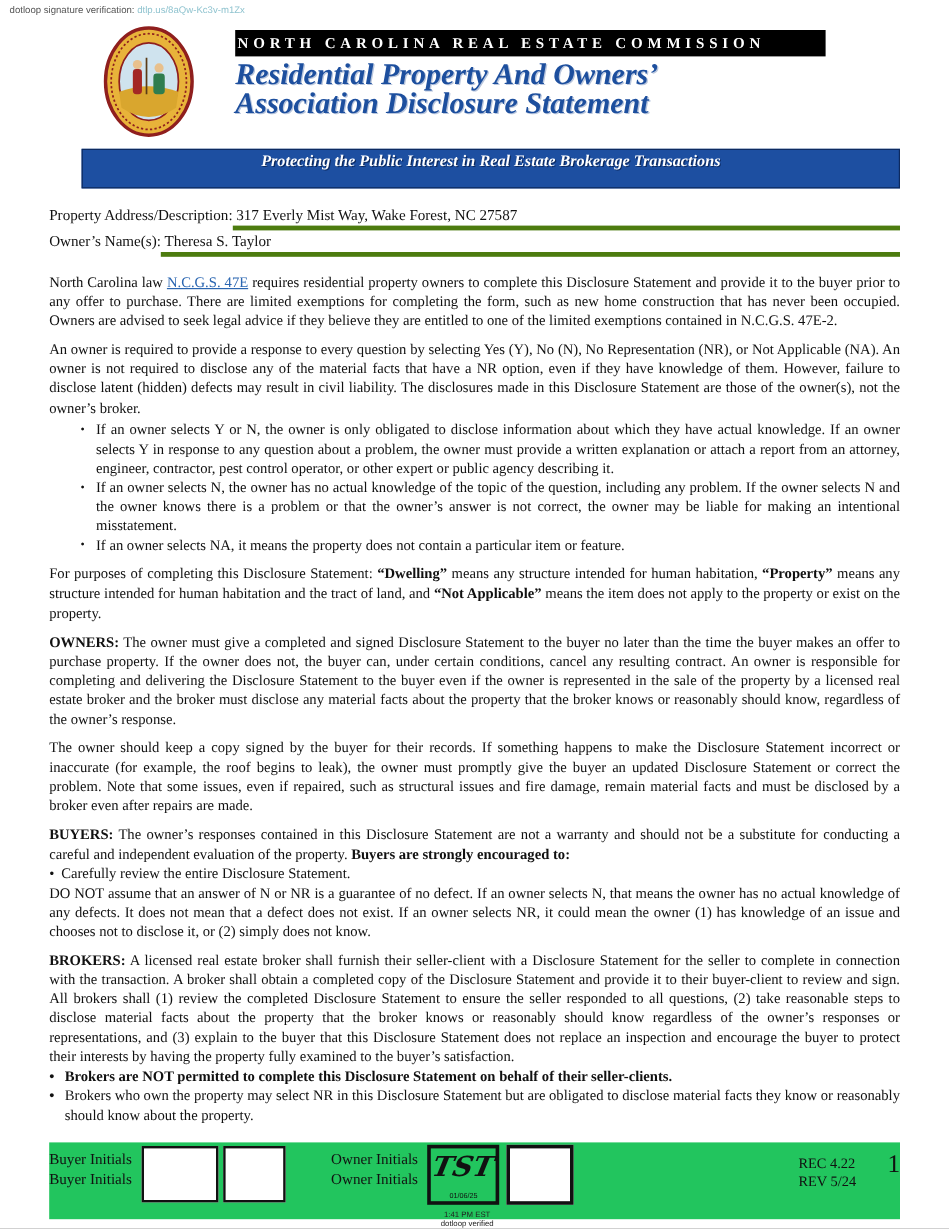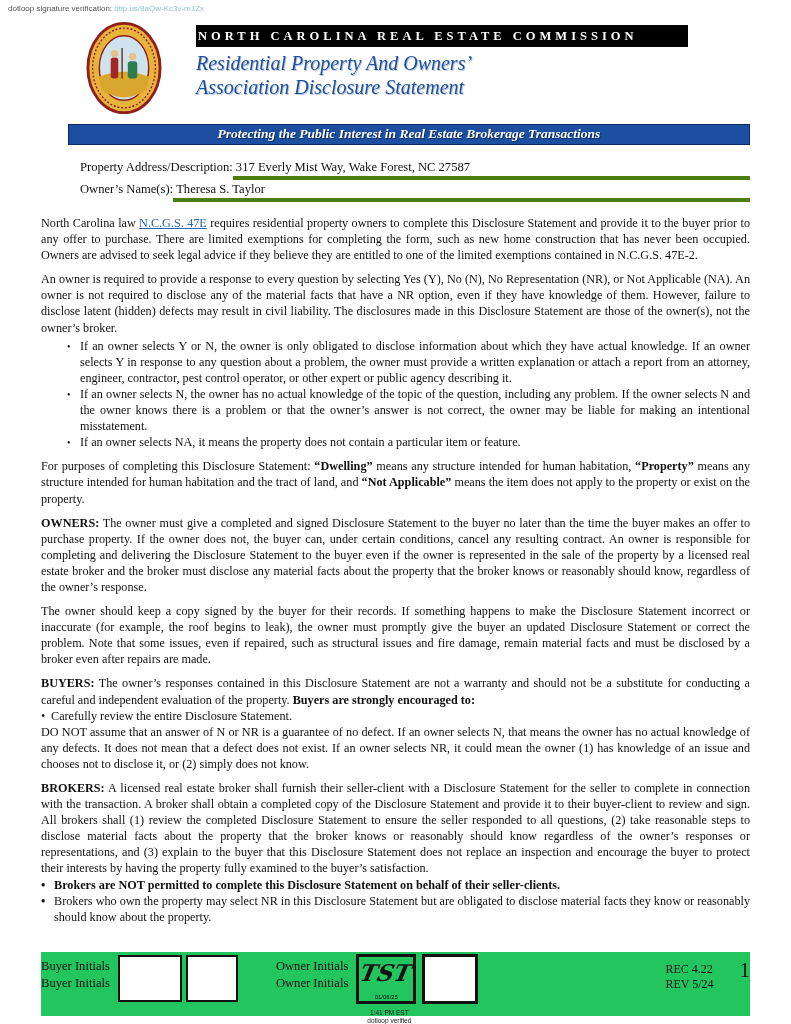--- a/index.html
+++ b/index.html
@@ -14,31 +14,31 @@
   .verify a { color:#8fc3cf; text-decoration:none; }
   
   .header { position:relative; height:97px; margin-top:12px; }
   .seal { position:absolute; left:86px; top:-4px; width:76px; height:94px; }
   .header-center { position:absolute; left:196px; width:492px; text-align:left; }
   .commission-bar {
     background:#000; color:#fff; font-size:12.5px; font-weight:bold;
     letter-spacing:4px; padding:4px 2px 3px; white-space:nowrap;
   }
   .doc-title {
-    color:#1d4f9e; font-weight:normal; font-style:italic; font-size:20px;
+    color:#1d4f9e; font-weight:bold; font-style:italic; font-size:25px;
     line-height:24px; margin-top:4px; text-shadow:1px 1px 0 #b9c6dd;
   }
   .banner {
     margin:2px 41px 0 68px; background:#1d4fa1; border:1px solid #0d2a60;
     color:#fff; font-weight:bold; font-style:italic; font-size:13.5px;
-    text-align:center; padding:1px 0 2px; text-shadow:1px 1px 0 #0d2a60;
+    text-align:center; padding:1px 0 14px; text-shadow:1px 1px 0 #0d2a60;
   }
   .content { margin:0 41px; }
   .prop-row { display:flex; font-size:12.6px; line-height:17px; margin-top:1px; }
-  .prop-row .lbl { white-space:nowrap;margin-left:39px; }
+  .prop-row .lbl { white-space:nowrap; }
   .prop-row .val { flex:1; border-bottom:4px solid #4d7c0f; padding-left:3px; }
   .body-text { margin-top:13px; font-size:12.2px; line-height:16.1px; text-align:justify; }
   p.para { margin-bottom:8px; }
   .para b { font-weight:bold; }
   a.statute { color:#2b66b1; text-decoration:underline; }
   ul.intro-bullets { list-style:none; margin:0 0 8px 26px; }
   ul.intro-bullets li { padding-left:13px; position:relative; }
   ul.intro-bullets li::before { content:"\2022"; position:absolute; left:0; font-size:10px; top:1px; }
   ul.flat-bullets { list-style:none; margin:0; }
   ul.flat-bullets li { padding-left:10px; position:relative; }

